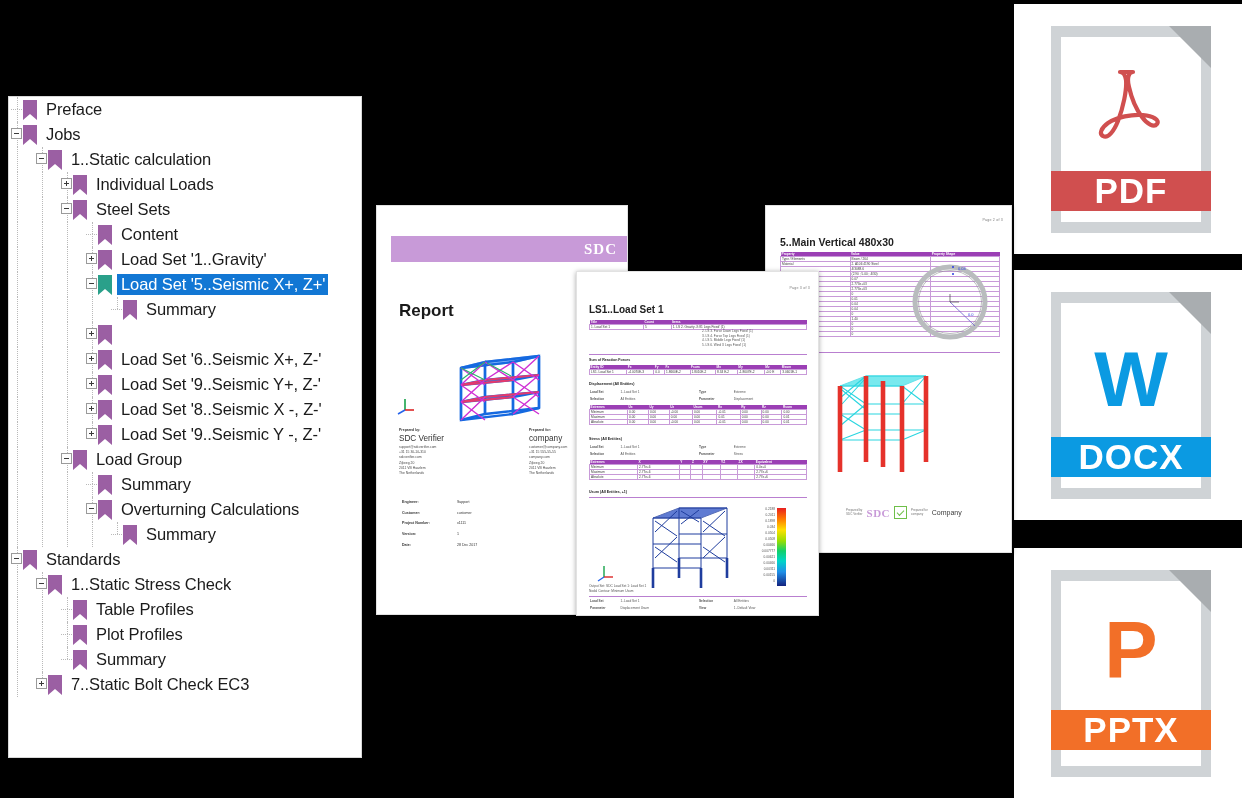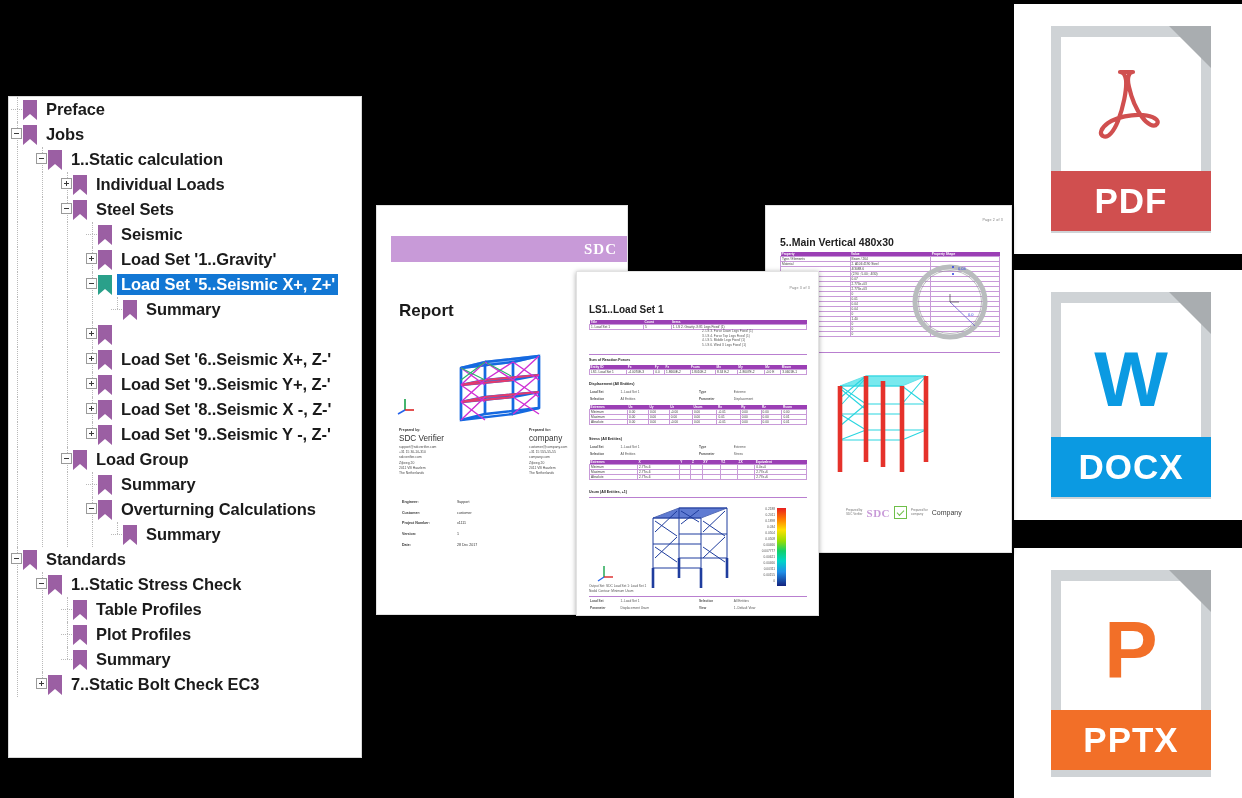--- a/index.html
+++ b/index.html
@@ -16,21 +16,21 @@
     position:absolute;left:8px;top:96px;width:352px;height:660px;
     background:#ffffff;border:1px solid #d8d8d8;
     overflow:hidden;
   }
   .tnode{
     position:relative;height:25px;display:flex;align-items:center;
     white-space:nowrap;
   }
   .tlabel{
     font-size:16.5px;color:#1b1b1b;line-height:1;
-    padding:2px 3px 3px 4px;letter-spacing:-0.1px;font-weight:bold;
+    padding:2px 3px 3px 4px;letter-spacing:-0.1px;
   }
   .tnode.sel .tlabel{background:#1277d4;color:#ffffff;}
 
   
   .bm{width:14px;height:20px;position:relative;flex:0 0 auto;margin-right:5px;}
   .bm svg{display:block}
 
   
   .exp{
     width:11px;height:11px;border:1px solid #9a9a9a;background:#fdfdfd;
@@ -88,21 +88,21 @@
     border-left:1.4px solid #6fbf49;border-bottom:1.4px solid #6fbf49;transform:rotate(-45deg);}
   .foot .tny{font-size:3px;color:#777;line-height:1.3;}
   .foot .comp{font-size:7px;color:#3a3a3a;}
 
   
   .ficon{position:absolute;width:232px;height:250px;background:#ffffff;}
   .sheet{position:absolute;left:37px;top:22px;width:160px;height:207px;background:#cfd3d6;}
   .sheet-in{position:absolute;left:10px;top:11px;right:10px;bottom:11px;background:#ffffff;}
   .fold{position:absolute;right:0;top:0;width:42px;height:42px;background:#a9adb0;
     clip-path:polygon(0 0,100% 100%,100% 0);}
-  .band{position:absolute;left:0;right:0;height:60px;display:flex;align-items:center;justify-content:center;}
+  .band{position:absolute;left:0;right:0;height:40px;display:flex;align-items:center;justify-content:center;}
   .band span{color:#fff;font-size:35px;font-weight:bold;letter-spacing:1px;}
   .glyph{position:absolute;left:0;right:0;text-align:center;font-weight:bold;}
 
   #icon-pdf{left:1014px;top:4px;}
   #icon-pdf .band{top:145px;background:#d04f4f;}
   #icon-docx{left:1014px;top:270px;}
   #icon-docx .band{top:145px;background:#0b9ae2;}
   #icon-docx .glyph{top:48px;font-size:78px;color:#0b9ae2;line-height:1;}
   #icon-pptx{left:1014px;top:548px;}
   #icon-pptx .band{top:140px;background:#f26f28;}
@@ -182,21 +182,21 @@
         <div class="vline" style="left: 8px; top: 0px; height: 25px;"></div>
         <div class="vline" style="left: 33px; top: 0px; height: 25px;"></div>
         <div class="vline" style="left: 58px; top: 0px; height: 25px;"></div>
         <div class="vline" style="left: 83px; top: 0px; height: 12px;"></div>
         <div class="vline" style="left: 83px; top: 12px; height: 13px;"></div>
         <span class="bm" style="margin-left: 89px;">
           <svg width="14" height="20" viewBox="0 0 14 20">
             <path d="M0 0 H14 V20 L7 14 L0 20 Z" fill="#9b5fa3"></path>
           </svg>
         </span>
-        <span class="tlabel">Seismic</span>
+        <span class="tlabel">Content</span>
       </div>
       <div class="tnode">
         <div class="hline" style="left: 77px; top: 12px; width: 11px;"></div>
         <div class="vline" style="left: 8px; top: 0px; height: 25px;"></div>
         <div class="vline" style="left: 33px; top: 0px; height: 25px;"></div>
         <div class="vline" style="left: 58px; top: 0px; height: 25px;"></div>
         <div class="vline" style="left: 83px; top: 0px; height: 12px;"></div>
         <div class="vline" style="left: 83px; top: 12px; height: 13px;"></div>
         <div class="exp plus" style="left: 77px; top: 6px;"></div>
         <span class="bm" style="margin-left: 89px;">

